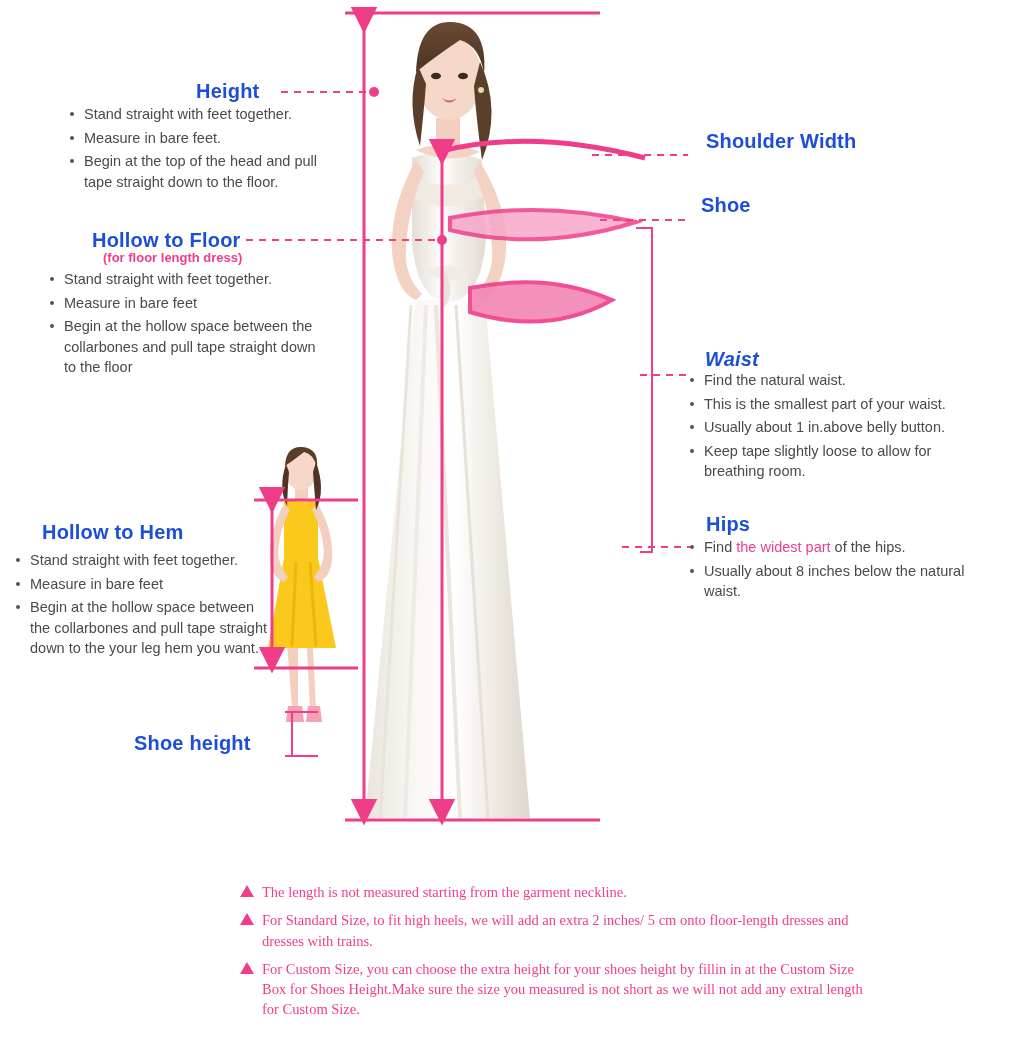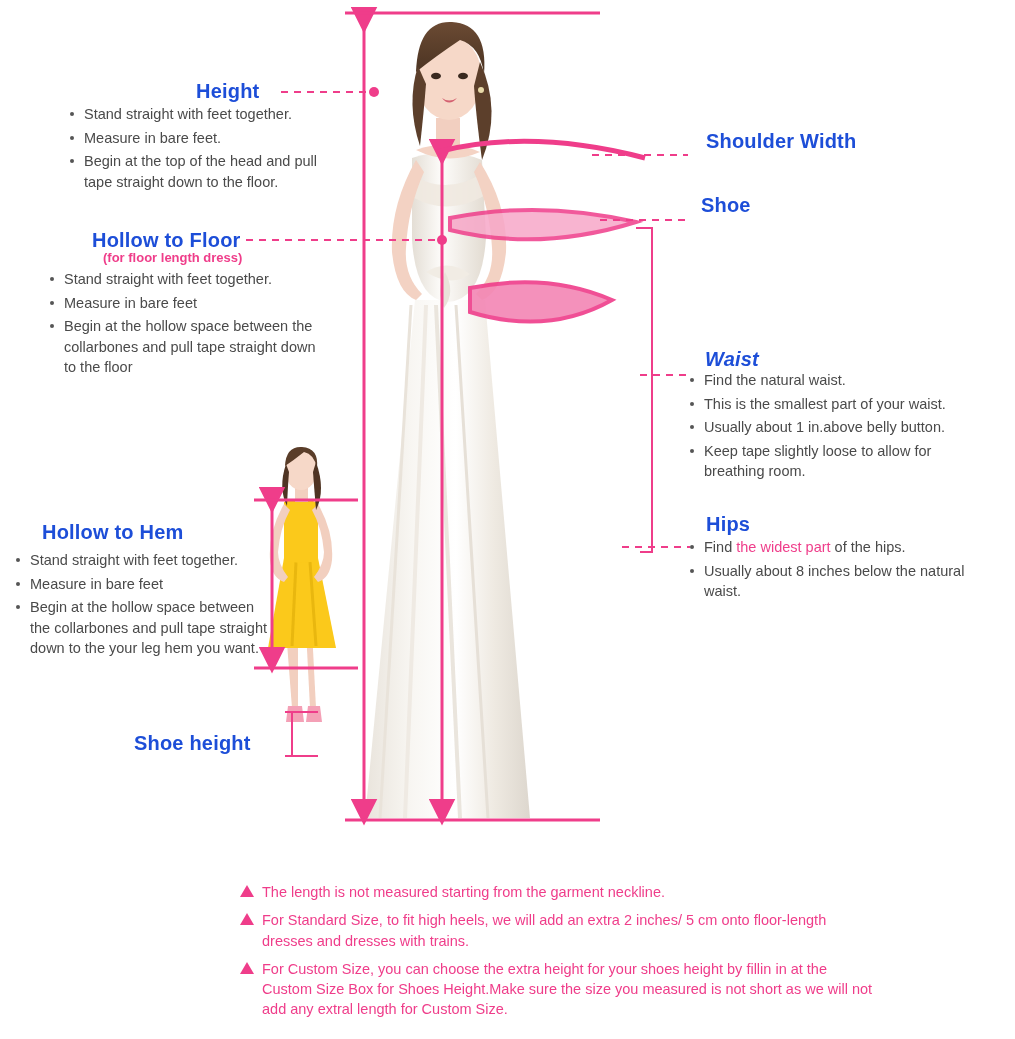--- a/index.html
+++ b/index.html
@@ -61,20 +61,21 @@
   .hl { color: #ef3d8a; }
 
   
   .note {
     position: relative;
     color: #ef3d8a;
     font-size: 14.5px;
     line-height: 1.4;
     padding-left: 22px;
     margin-bottom: 8px;
+    font-family: Liberation Serif, serif;
   }
   .note .tri {
     position: absolute;
     left: 0;
     top: 3px;
     width: 0; height: 0;
     border-left: 7px solid transparent;
     border-right: 7px solid transparent;
     border-bottom: 12px solid #ef3d8a;
   }

